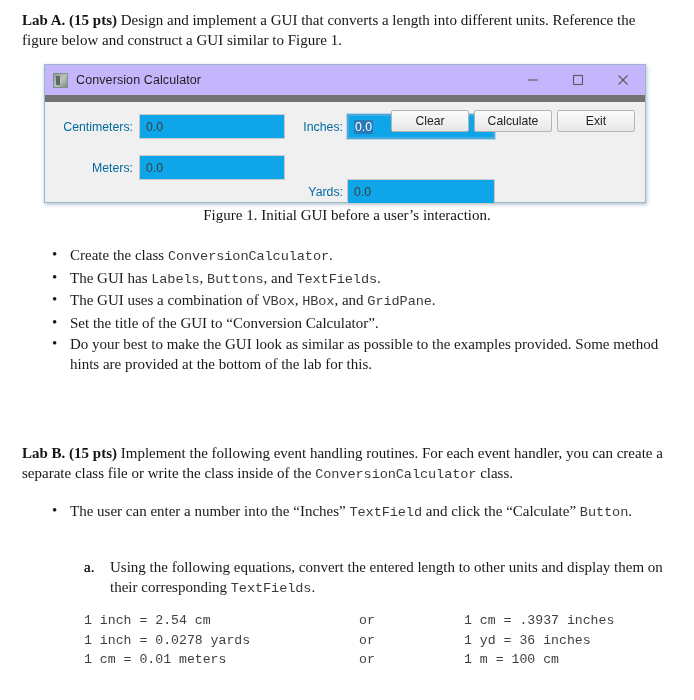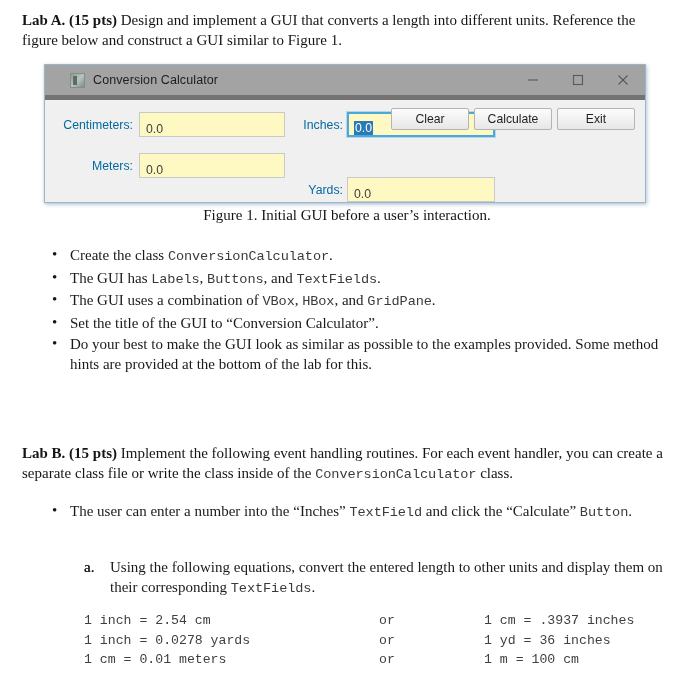--- a/index.html
+++ b/index.html
@@ -54,26 +54,25 @@
     width: 602px;
     height: 139px;
     background: #f0f0f0;
     border: 1px solid #9ab6cd;
     box-shadow: 0 1px 3px rgba(100,130,160,.35), 2px 2px 4px rgba(140,160,185,.30);
     box-sizing: border-box;
     font-family: "Liberation Sans", sans-serif;
   }
   .titlebar {
     height: 30px;
-    background: #a3a3a3;
-    display: flex;
-    align-items: center;
-    border-bottom: 5px solid #737373;
-    position: relative;
-    padding-left: 17px;
+    background: #c4b5fd;
+    display: flex;
+    align-items: center;
+    border-bottom: 7px solid #737373;
+    position: relative;
   }
   .app-icon {
     width: 15px;
     height: 15px;
     margin-left: 8px;
     margin-right: 8px;
     background: linear-gradient(135deg,#8c9b93 0%,#b9c4bd 50%,#7e8d85 100%);
     border: 1px solid #808f88;
     box-sizing: border-box;
     position: relative;
@@ -118,26 +117,26 @@
     display: flex;
     align-items: center;
   }
   .lbl {
     font-size: 12.3px;
     color: #0369a1;
     text-align: right;
     white-space: nowrap;
   }
   .tf {
-    background: #fef9c3;
+    background: #0ea5e9;
     border: 1px solid #c9c9c9;
     box-sizing: border-box;
     height: 25px;
     display: flex;
-    align-items: flex-end;
+    align-items: center;
     padding-left: 6px;
     font-size: 12.3px;
     color: #3c3c3c;
   }
   .tf.focused {
     border: 2px solid #4aa8dd;
     box-shadow: 0 0 0 1px rgba(74,168,221,.35);
     padding-left: 5px;
   }
   .sel {
@@ -246,21 +245,21 @@
     position: absolute;
     left: 84px;
     top: 611px;
     font-family: "Liberation Mono", monospace;
     font-size: 13.2px;
     line-height: 19.5px;
     color: #3f3f3f;
   }
   .eq-row { display: flex; align-items: center; }
   .eq-left { width: 275px; white-space: pre; }
-  .eq-or   { width: 105px; white-space: pre; margin-left: 20px; }
+  .eq-or   { width: 105px; white-space: pre; }
   .eq-right{ white-space: pre; }
 </style>
 </head>
 <body>
 
 <div class="page">
 
   <div class="para" id="labA-intro">
     <span class="bold">Lab A. (15 pts)</span><span> Design and implement a GUI that converts a length into different units. Reference the figure below and construct a GUI similar to Figure 1.</span>
   </div>

